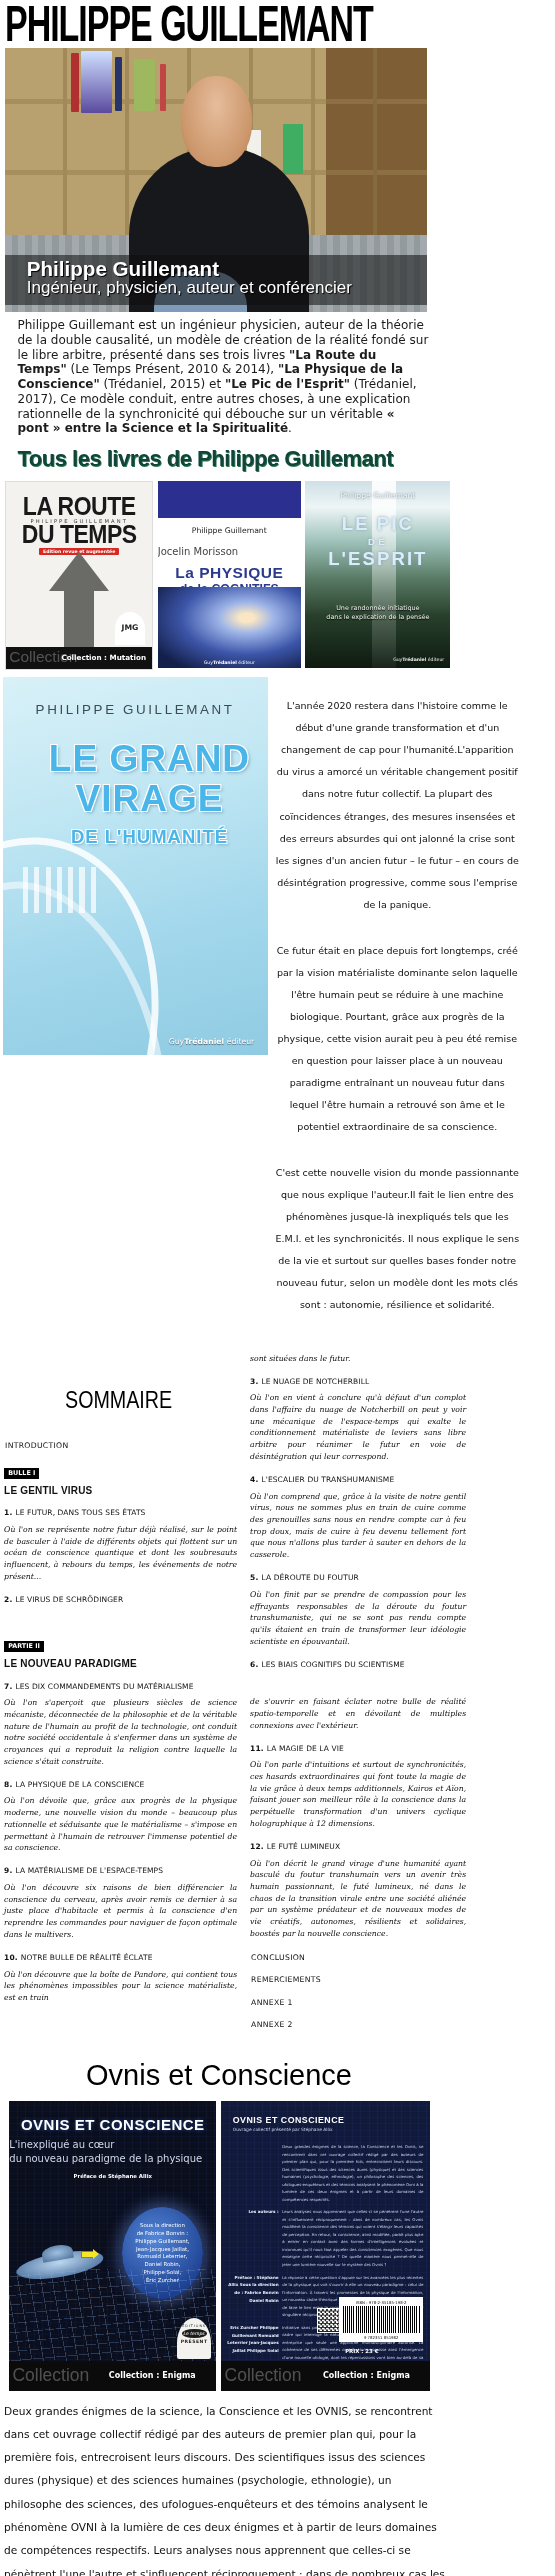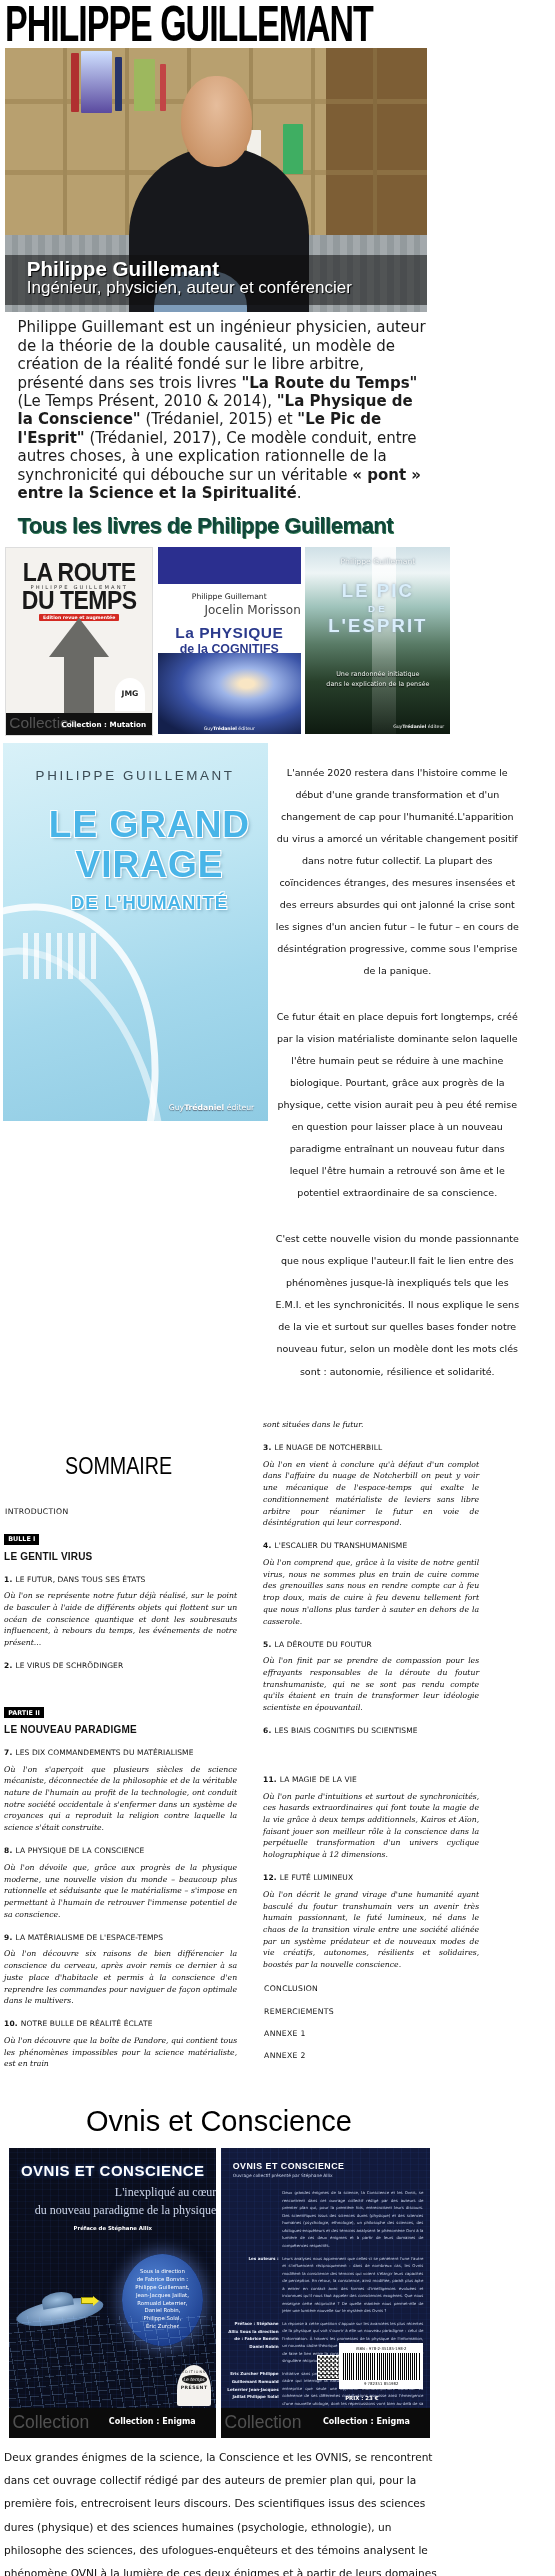--- a/index.html
+++ b/index.html
@@ -23,21 +23,21 @@
   .v-knee{position:absolute;left:149px;bottom:0;width:93px;height:41px;background:#7e9cba;border-radius:36px 36px 0 0;}
   .v-head{position:absolute;left:176px;bottom:145px;width:71px;height:91px;border-radius:47%;
      background:radial-gradient(at 50% 32%,#e6bd9c,#cb9569 72%,#a8734a);}
   .v-caption{position:absolute;left:0;right:0;bottom:7.2px;height:47px;background:rgba(15,15,15,.55);
      color:#fff;padding:3.1px 0 0 21.6px;}
   .v-cap1{font-family:"Liberation Sans",sans-serif;font-size:20.6px;font-weight:700;
      text-shadow:1px 1px 1px #000;line-height:1.05;}
   .v-cap2{font-family:"Liberation Sans",sans-serif;font-size:17px;font-weight:400;
      text-shadow:1px 1px 1px #000;line-height:1.1;}
   
-  .bio{margin:6.2px 0 0 17.5px;width:412px;font-size:15px;line-height:1.23;color:#1c1c1c;}
+  .bio{margin:6.2px 0 0 17.5px;width:412px;font-size:12px;line-height:1.23;color:#1c1c1c;}
   
   .h-green1{margin:10.3px 0 0 17.5px;font-family:"Liberation Sans",sans-serif;font-size:22px;font-weight:700;
      color:#12453a;text-shadow:0.8px 0.8px 0 #2d7a52;letter-spacing:-0.5px;}
   
   .books{display:flex;gap:4.6px;margin:8.2px 0 0 5.2px;}
   .bk{height:187px;position:relative;overflow:hidden;flex:none;}
   .bk1{width:146px;background:#f4f2ee;border:0.5px solid #ddd;}
   .bk1-t1{margin:14.4px 0 0 0;text-align:center;font-family:"Liberation Sans",sans-serif;
      font-weight:700;font-size:23px;letter-spacing:-0.5px;color:#191919;line-height:.9;transform:scaleY(1.1);}
   .bk1-auth{text-align:center;font-size:5.2px;letter-spacing:2.1px;color:#333;margin-top:1px;}
@@ -47,21 +47,21 @@
   .road-tri{width:0;height:0;border-left:30px solid transparent;border-right:30px solid transparent;border-bottom:39px solid #6a6a66;}
   .road-stem{width:30px;height:57px;background:#6a6a66;margin:0 auto;}
   .bk1-band{position:absolute;bottom:0;left:0;right:0;height:21.6px;background:#111;color:#fff;}
   .bk1-coll{position:absolute;right:6.2px;top:6.2px;font-size:7.2px;font-weight:700;}
   .coll-faint{position:absolute;left:3.1px;top:1px;font-size:15.5px;color:#8a8a8a;opacity:.55;font-family:"Liberation Sans",sans-serif;}
   .jmg{position:absolute;right:7.2px;bottom:24px;width:30px;height:33px;background:#fff;border-radius:50% 50% 0 0;
      text-align:center;font-weight:700;font-size:7.7px;color:#222;padding-top:11.3px;box-sizing:border-box;}
   .bk2{width:143px;background:#fff;}
   .bk2-top{height:37px;background:#2b2f8f;}
   .bk2-auth{text-align:center;font-size:7.7px;color:#222;margin-top:8.2px;}
-  .bk2-auth2{text-align:right;font-size:12px;color:#444;margin-top:2px;}
+  .bk2-auth2{text-align:left;font-size:10px;color:#444;margin-top:11px;}
   .bk2-t{margin-top:7.2px;text-align:center;font-family:"Liberation Sans",sans-serif;color:#2b3a8c;font-weight:700;}
   .bk2-t .l1{font-size:15.5px;letter-spacing:0.5px;}
   .bk2-t .l2{font-size:12.4px;}
   .bk2-gal{position:absolute;bottom:0;left:0;right:0;height:81px;
      background:radial-gradient(ellipse at 62% 38%,#f9e6c4 0 6%,#9db4e8 22%,#3c55a8 52%,#14204c 85%);}
   .bk2-pub{position:absolute;bottom:3.1px;left:0;right:0;text-align:center;color:#fff;font-size:4.6px;}
   .bk3{width:145px;color:#fff;
      background:linear-gradient(180deg,#cfe0e6 0%,#eef5f6 14%,#9fc3bb 32%,#597b66 52%,#28402b 72%,#0e1a10 100%);}
   .bk3-beam{position:absolute;left:46%;top:0;width:24px;height:100%;background:linear-gradient(180deg,rgba(255,255,255,.9),rgba(255,255,255,.25) 60%,rgba(255,255,255,.05));}
   .bk3-auth{position:relative;text-align:center;margin-top:10.3px;font-size:7.7px;color:#f2f7f7;text-shadow:0 0 2.1px #567;}
@@ -85,21 +85,21 @@
   .gv-road1{width:289px;height:422px;left:-155px;top:155px;transform:rotate(18deg);}
   .gv-road2{width:216px;height:361px;left:-72px;top:201px;transform:rotate(-14deg);border-color:rgba(255,255,255,.55);}
   .gv-city{position:absolute;left:20.6px;top:190px;width:77px;height:46px;opacity:.8;
      background:repeating-linear-gradient(90deg,rgba(255,255,255,.9) 0 5.2px,rgba(170,215,235,.2) 5.2px 11.3px);}
   .gv-pub{position:absolute;right:13.4px;bottom:9.3px;color:#fff;font-size:7.7px;text-shadow:0 0.5px 1px #567;}
   .gv-text{width:247px;margin-left:6.2px;padding-top:18.5px;text-align:center;font-size:9.5px;line-height:2.32;color:#101010;}
   .gv-text p{margin:0 0 24px;}
   
   .toc{display:flex;margin:12.4px 0 0 4.1px;}
   .toc-left{width:233px;flex:none;}
-  .toc-right{width:216px;margin-left:26px;flex:none;}
+  .toc-right{width:216px;margin-left:13px;flex:none;}
   .toc-h{font-family:"Liberation Sans",sans-serif;font-size:24px;font-weight:400;letter-spacing:0;
      transform:scaleX(.82);transform-origin:0 50%;margin:33px 0 27px 61px;color:#000;}
   .toc-intro{font-size:7.7px;margin:0 0 17.5px 1px;letter-spacing:0.3px;}
   .badge{display:inline-block;background:#000;color:#fff;font-size:6.4px;font-weight:700;padding:1.5px 4.1px;margin-bottom:5.2px;}
   .toc-part{font-family:"Liberation Sans",sans-serif;font-size:10px;font-weight:700;margin:1px 0 8.2px;letter-spacing:0.2px;}
   .toc-it{font-size:7.5px;margin:12.4px 0 6.7px;letter-spacing:0.1px;}
   .toc-it b{margin-right:3.1px;}
   .toc-desc{font-family:"DejaVu Serif",serif;font-style:italic;font-size:7.7px;line-height:1.52;
      text-align:justify;color:#0d0d0d;margin:0 0 5.2px;}
   .toc-gap{height:20.6px;}
@@ -108,21 +108,21 @@
   .h-ovni{margin:30px 0 0 86px;font-family:"Liberation Sans",sans-serif;font-size:29px;font-weight:400;color:#000;}
   .ovni{display:flex;gap:5.2px;margin:9.3px 0 0 9.3px;}
   .oc{height:290px;position:relative;overflow:hidden;flex:none;color:#fff;}
   .oc-front{width:207px;background:#0a0e1d;}
   .oc-back{width:209px;background:#121a3c;}
   .oc-tex{position:absolute;inset:0;opacity:.5;background:
      repeating-linear-gradient(90deg,rgba(60,100,200,.16) 0 1px,transparent 1px 8.2px),
      repeating-linear-gradient(0deg,rgba(60,100,200,.12) 0 1px,transparent 1px 6.2px);}
   .ocf-title{position:relative;text-align:center;margin-top:14.4px;font-family:"Liberation Sans",sans-serif;
      font-weight:700;font-size:15px;letter-spacing:0.5px;text-shadow:0 0 4.1px #248;}
-  .ocf-sub{position:relative;text-align:right;margin-top:5.2px;font-size:12px;color:#cdd6ea;line-height:1.45;font-family:Liberation Serif, serif;}
+  .ocf-sub{position:relative;text-align:left;margin-top:5.2px;font-size:10px;color:#cdd6ea;line-height:1.45;}
   .ocf-pref{position:relative;text-align:center;margin-top:6.2px;font-size:5.4px;font-weight:700;}
   .ocf-circle{position:absolute;right:13.4px;top:106px;width:81px;height:92px;border-radius:50%;
      background:radial-gradient(circle at 40% 35%,#5487d8,#1d3f8f 75%);box-shadow:0 0 13.4px 5.2px rgba(120,160,255,.35);
      display:flex;flex-direction:column;justify-content:center;text-align:center;font-size:5.4px;line-height:1.45;}
   .arrow{position:absolute;display:flex;align-items:center;}
   .ocf-arrow{left:72px;top:148px;}
   .arr-b{width:10.3px;height:5.2px;background:#f6e428;border:0.8px solid #8f8a00;border-right:none;}
   .arr-h{width:0;height:0;border-top:5.7px solid transparent;border-bottom:5.7px solid transparent;border-left:6.7px solid #f6e428;}
   .saucer{position:absolute;left:7.2px;top:152px;width:88px;height:24px;border-radius:50%;
      background:radial-gradient(ellipse at 50% 40%,#bcd6ef,#5e82ac 70%,#2c4a6e);transform:rotate(-10deg);}
@@ -274,20 +274,21 @@
     <div class="toc-right">
       <div class="toc-desc">sont situées dans le futur.</div>
       <div class="toc-it"><b>3.</b><span>LE NUAGE DE NOTCHERBILL</span></div>
       <div class="toc-desc">Où l'on en vient à conclure qu'à défaut d'un complot dans l'affaire du nuage de Notcherbill on peut y voir une mécanique de l'espace-temps qui exalte le conditionnement matérialiste de leviers sans libre arbitre pour réanimer le futur en voie de désintégration qui leur correspond.</div>
       <div class="toc-it"><b>4.</b><span>L'ESCALIER DU TRANSHUMANISME</span></div>
       <div class="toc-desc">Où l'on comprend que, grâce à la visite de notre gentil virus, nous ne sommes plus en train de cuire comme des grenouilles sans nous en rendre compte car à feu trop doux, mais de cuire à feu devenu tellement fort que nous n'allons plus tarder à sauter en dehors de la casserole.</div>
       <div class="toc-it"><b>5.</b><span>LA DÉROUTE DU FOUTUR</span></div>
       <div class="toc-desc">Où l'on finit par se prendre de compassion pour les effrayants responsables de la déroute du foutur transhumaniste, qui ne se sont pas rendu compte qu'ils étaient en train de transformer leur idéologie scientiste en épouvantail.</div>
       <div class="toc-it"><b>6.</b><span>LES BIAIS COGNITIFS DU SCIENTISME</span></div>
       <div class="toc-gap"></div>
+      <div class="toc-desc">de s'ouvrir en faisant éclater notre bulle de réalité spatio-temporelle et en dévoilant de multiples connexions avec l'extérieur.</div>
       <div class="toc-it"><b>11.</b><span>LA MAGIE DE LA VIE</span></div>
       <div class="toc-desc">Où l'on parle d'intuitions et surtout de synchronicités, ces hasards extraordinaires qui font toute la magie de la vie grâce à deux temps additionnels, Kairos et Aïon, faisant jouer son meilleur rôle à la conscience dans la perpétuelle transformation d'un univers cyclique holographique à 12 dimensions.</div>
       <div class="toc-it"><b>12.</b><span>LE FUTÉ LUMINEUX</span></div>
       <div class="toc-desc">Où l'on décrit le grand virage d'une humanité ayant basculé du foutur transhumain vers un avenir très humain passionnant, le futé lumineux, né dans le chaos de la transition virale entre une société aliénée par un système prédateur et de nouveaux modes de vie créatifs, autonomes, résilients et solidaires, boostés par la nouvelle conscience.</div>
       <div class="toc-end">CONCLUSION</div>
       <div class="toc-end">REMERCIEMENTS</div>
       <div class="toc-end">ANNEXE 1</div>
       <div class="toc-end">ANNEXE 2</div>
     </div>
   </div>

